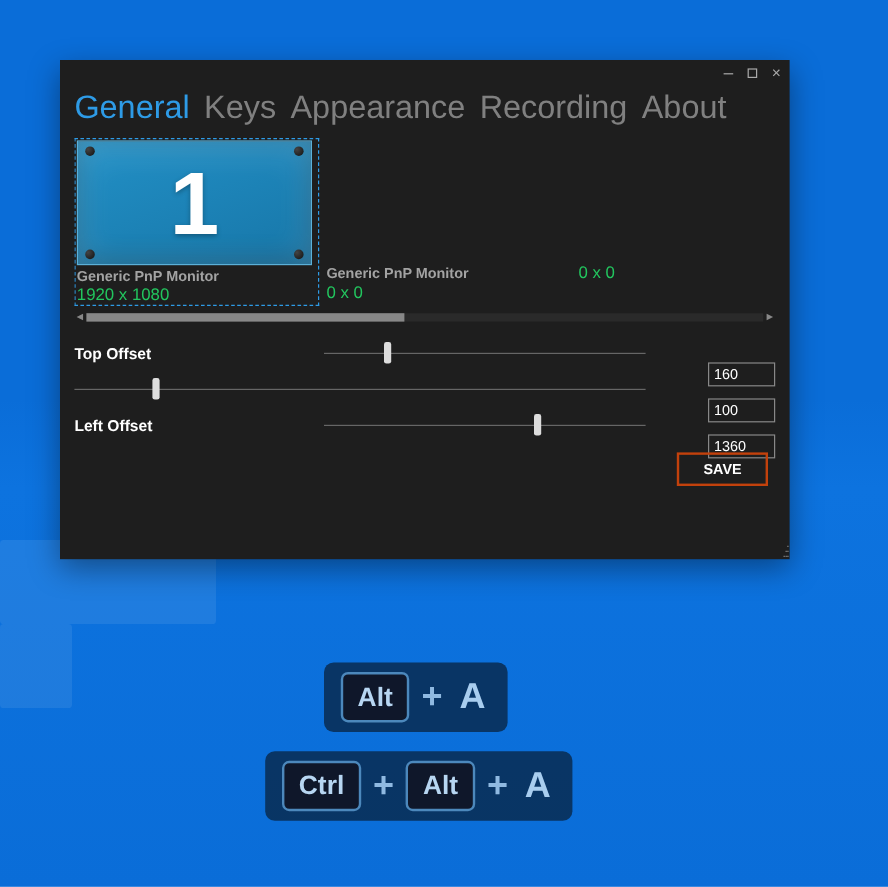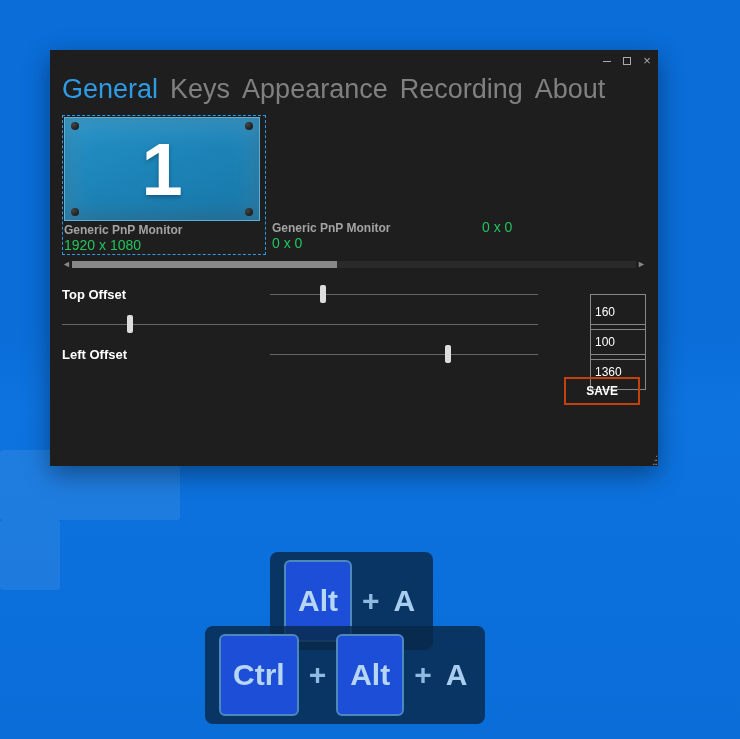--- a/index.html
+++ b/index.html
@@ -80,21 +80,21 @@
   .offsets { margin-top: 10px; }
   .offset-row { display:flex; align-items:center; height:30px; gap:28px;}
   .offset-label { width: 180px; font-size: 13px; font-weight:700; color:#fff;}
   .slider-wrap { flex:1; position:relative; height:20px; display:flex; align-items:center; padding-right:24px;}
   .slider-line { position:absolute; left:0; right:24px; height:1px; background:#666; top:50%;}
   .slider-handle{
     position:absolute; width:6px; height:18px; background:#ddd; top:1px;
     border-radius:2px; cursor:pointer;
   }
   .offset-input {
-    width: 56px; height:36px; background:transparent; border:1px solid #888;
+    width: 56px; height:20px; background:transparent; border:1px solid #888;
     color:#fff; font-size:12px; padding:1px 4px; font-family:inherit;margin-top:36px;
   }
 
   .save-row { display:flex; justify-content:flex-end; padding: 8px 6px 0 0;}
   .save-btn {
     border:2px solid #c2410c; background:transparent; color:#fff;
     font-size:12px; font-weight:700; padding:5px 20px; cursor:pointer;
   }
 
   .resize-grip {
@@ -104,25 +104,25 @@
   }
   .resize-grip div{ text-align:right; line-height:4px; font-size:10px;}
 
   
   .osd {
     position:absolute; display:flex; align-items:center; gap:10px;
     background: rgba(8, 40, 75, 0.82); border-radius:8px; padding:8px 14px;
     color:#9fc6ec;
   }
   .osd1 { left: 270px; top: 552px; }
-  .osd2 { left: 205px; top: 626px; }
+  .osd2 { left: 221px; top: 626px; }
   .key {
-    background:#1d4ed8; color:#b7d6f2; border: 2px solid #4c88bc;
-    border-radius:6px; font-size:30px; font-weight:700;
-    padding: 21px 12px; line-height:1.2;
+    background:#0f172a; color:#b7d6f2; border: 2px solid #4c88bc;
+    border-radius:6px; font-size:22px; font-weight:700;
+    padding: 6px 12px; line-height:1.2;
   }
   .osd .plus { font-size:30px; font-weight:700; color:#8fb9e1;}
   .osd .letter { font-size:30px; font-weight:800; color:#a8cdef; padding:0 4px;}
 </style>
 </head>
 <body>
 
 <div class="desk-stripe stripe1"></div>
 <div class="desk-stripe stripe2"></div>
 

